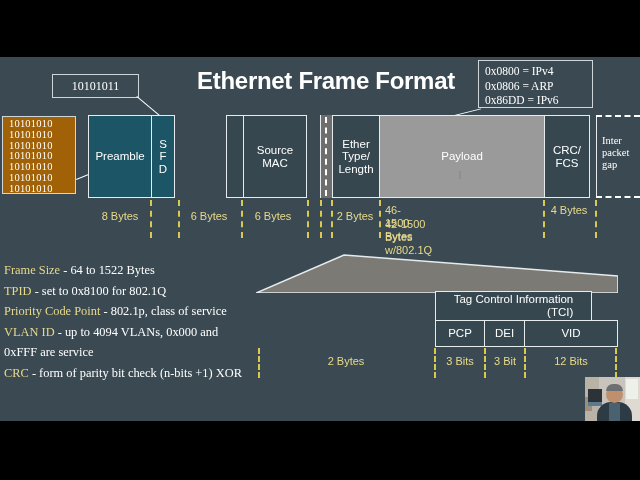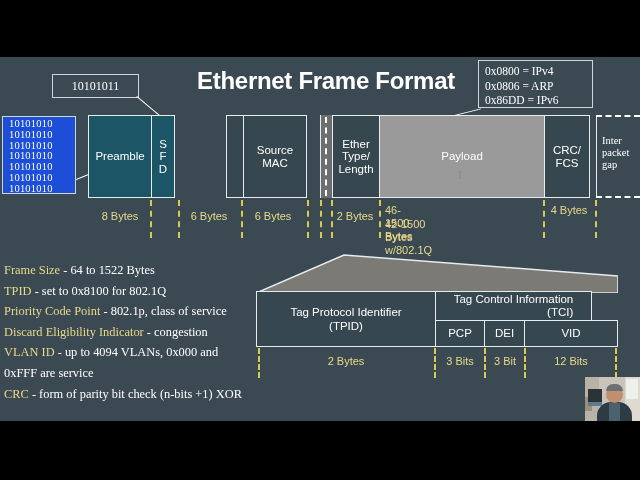--- a/index.html
+++ b/index.html
@@ -25,21 +25,21 @@
   #sfd-callout{left:52px;top:17px;width:85px;height:22px;line-height:22px;
                text-align:center;font-size:12px;}
   #ethertype-callout{left:478px;top:3px;width:115px;height:48px;padding:3px 6px;
                      box-sizing:border-box;font-size:11.5px;line-height:14.6px;}
 
   
   .conn{position:absolute;background:#ffffff;height:1.4px;transform-origin:0 0;}
 
   
   #binary-box{position:absolute;left:2px;top:59px;width:74px;height:78px;
-              border:1.6px solid #cfd6da;background:#1d4ed8;box-sizing:border-box;
+              border:1.6px solid #cfd6da;background:#a16207;box-sizing:border-box;
               color:#ffffff;font-family:"Liberation Serif",serif;font-size:10.5px;
               line-height:10.8px;padding:2px 0 0 6px;box-sizing:border-box;}
   #binary-box div{letter-spacing:.2px;}
 
   
   #frame{position:absolute;left:88px;top:58px;height:83px;}
   .cell{position:absolute;top:0;height:83px;box-sizing:border-box;
         border:1.4px solid #e6ebee;background:#36474f;color:#ffffff;
         display:flex;align-items:center;justify-content:center;text-align:center;
         font-size:11.5px;line-height:12.6px;}
@@ -217,42 +217,36 @@
       <div class="row">
         <span class="term">Frame Size</span><span> - 64 to 1522 Bytes</span>
       </div>
       <div class="row">
         <span class="term">TPID</span><span> - set to 0x8100 for 802.1Q</span>
       </div>
       <div class="row">
         <span class="term">Priority Code Point</span><span> - 802.1p, class of service</span>
       </div>
       <div class="row">
-        <span class="term">Discard Eligibility Indicator</span><span> - congestion</span>
-      </div>
-      <div class="row">
         <span class="term">VLAN ID</span><span> - up to 4094 VLANs, 0x000 and</span>
       </div>
       <div class="row">
         <span>0xFFF are service</span>
       </div>
       <div class="row">
         <span class="term">CRC</span><span> - form of parity bit check  (n-bits +1) XOR</span>
       </div>
     </div>
 
     <div id="tagexp">
 
       <svg id="trap" viewBox="0 0 362 40" preserveAspectRatio="none">
         <polygon points="0,40 88,2 362,23 362,40" fill="#7c7a74" stroke="#e6ebee" stroke-width="1.6"></polygon>
       </svg>
 
-      <div class="tcell" style="left:0px;top:38px;width:180px;height:56px;">
-        <span style="white-space:pre-line;line-height:14px;"><span>Tag Protocol Identifier</span><br><span>(TPID)</span></span>
-      </div>
 
       <div class="tcell" style="left:179px;top:38px;width:157px;height:30px;text-align:right;">
         <span style="line-height:13px;"><span>Tag Control Information</span><br><span>(TCI)</span></span>
       </div>
 
       <div class="tcell" style="left:179px;top:67px;width:50px;height:27px;">
         <span>PCP</span>
       </div>
       <div class="tcell" style="left:228px;top:67px;width:41px;height:27px;">
         <span>DEI</span>

